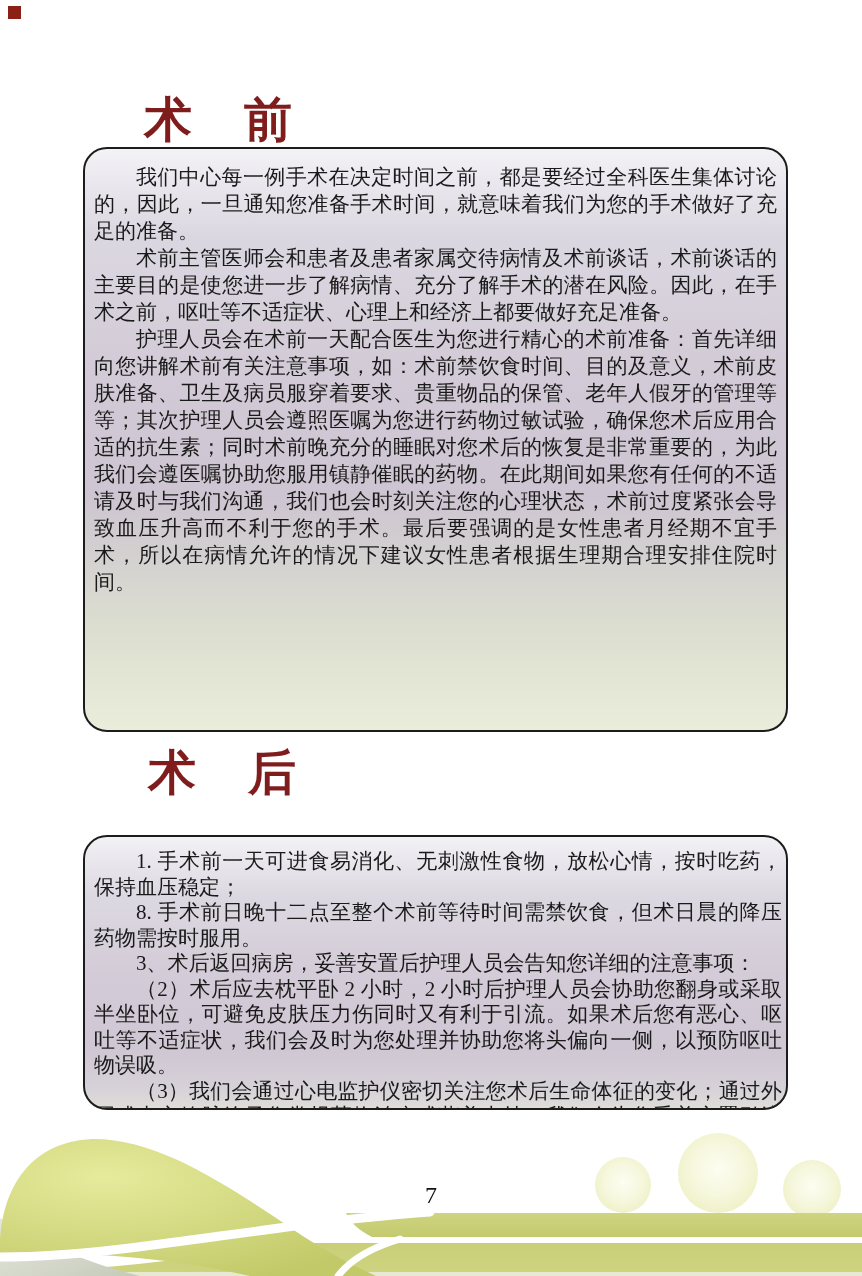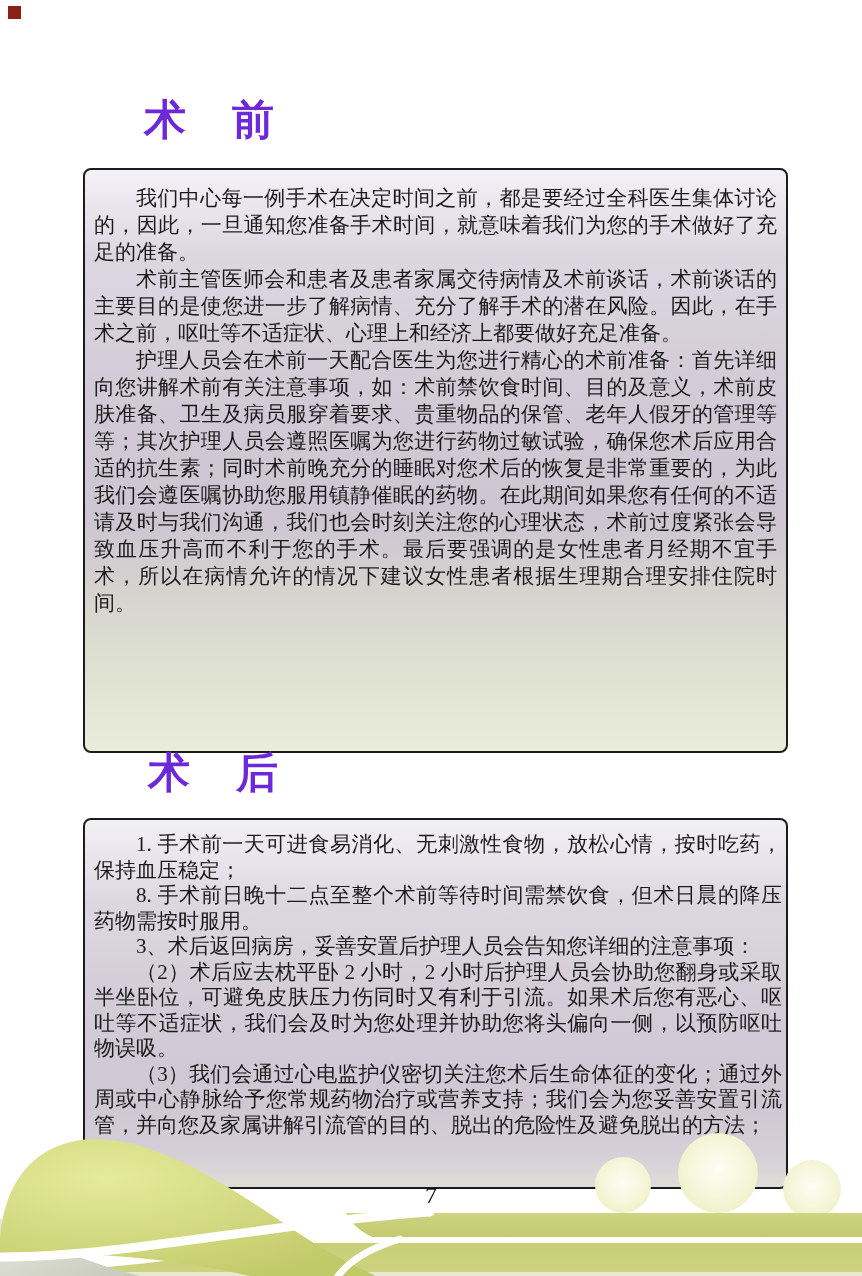--- a/index.html
+++ b/index.html
@@ -7,40 +7,39 @@
     width:862px;height:1276px;position:relative;overflow:hidden;
     background:#ffffff;
     font-family:"Liberation Serif","DejaVu Serif",serif;
   }
   .corner-square{
     position:absolute;left:8px;top:6px;width:13px;height:13px;
     background:#8b2016;
   }
   .sec-title{
     position:absolute;margin:0;
-    font-size:42px;font-weight:bold;color:#6d28d9;
+    font-size:48px;font-weight:bold;color:#7f1d1d;
     line-height:44px;letter-spacing:2px;
     font-family:"Liberation Serif","DejaVu Serif",serif;
   }
   .t1{left:144px;top:98px;}
   .t2{left:148px;top:751px;}
   .box{
     position:absolute;left:83px;width:705px;box-sizing:border-box;
-    border:2px solid #1c1c1c;border-radius:8px;
+    border:2px solid #1c1c1c;border-radius:24px;
     overflow:hidden;
     color:#1a1a1a;
-    margin-top:21px;
   }
   .box1{
     top:147px;height:585px;
     padding:15px 9px 0 9px;
     background:linear-gradient(180deg,#f3f2f6 0%,#dbd7e1 15%,#d1c9d5 42%,#cdc5d1 60%,#dde0d0 84%,#eaedda 100%);
   }
   .box2{
-    top:797px;height:371px;
+    top:835px;height:275px;
     padding:12px 4px 0 9px;
     background:linear-gradient(180deg,#f2f1f5 0%,#dcd8e1 22%,#d3cbd7 52%,#cfc7d3 78%,#d6d0d8 92%,#dfddd8 100%);
   }
   .box p{
     margin:0;text-indent:2em;text-align:justify;
     font-size:21px;
   }
   .box1 p{line-height:27px;}
   .box2 p{line-height:25.5px;}
   .page-number{

